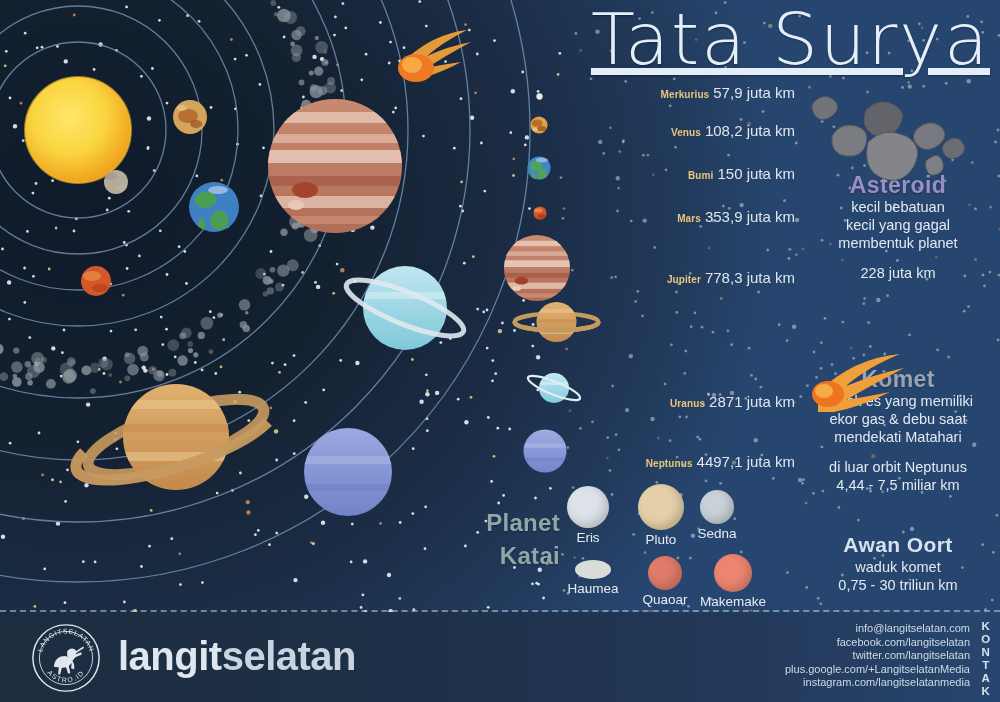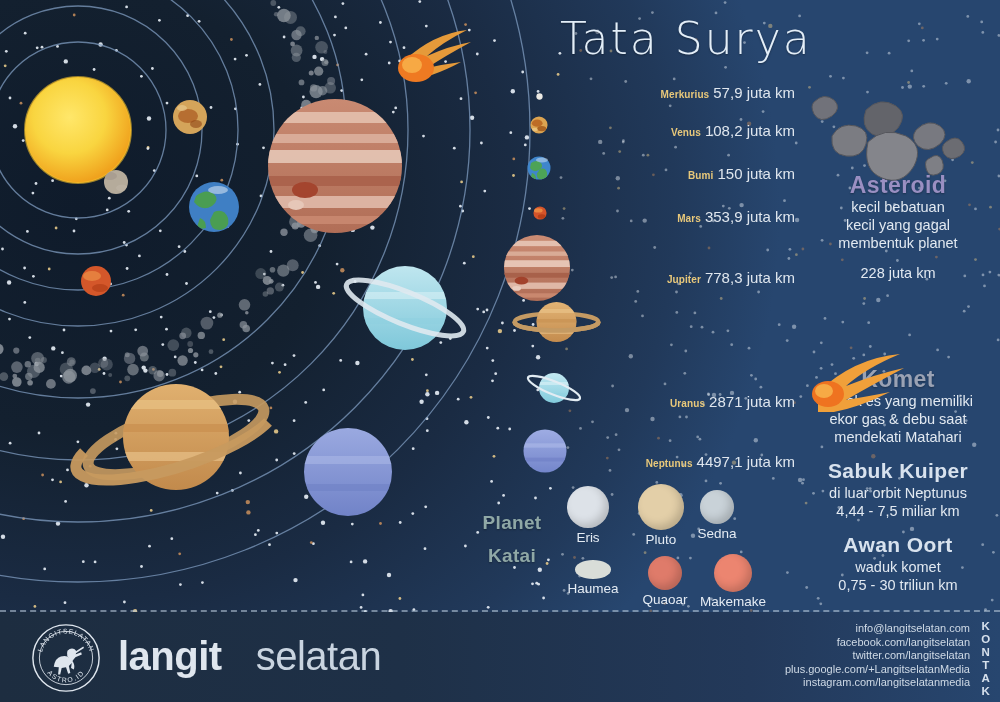--- a/index.html
+++ b/index.html
@@ -15,61 +15,62 @@
   #sky svg{position:absolute;inset:0;}
 
   
   #orbits{position:absolute;left:0;top:0;width:620px;height:612px;}
 
   
   #content{position:absolute;left:0;top:0;width:1000px;height:612px;}
 
   #title{
     position:absolute;left:560px;top:2px;width:430px;height:76px;
-    text-align:left;
+    text-align:right;
     font-family:"DejaVu Sans",sans-serif;
-    font-weight:300;font-size:44px;letter-spacing:2px;
+    font-weight:300;font-size:72px;letter-spacing:2px;
     color:#e3eef8;line-height:74px;
     text-shadow:0 1px 2px rgba(0,0,0,.35);
+    text-decoration:underline;
   }
 
   
   .plist{position:absolute;left:525px;top:84px;width:270px;height:400px;}
   .prow{position:absolute;right:0;white-space:nowrap;text-align:right;}
   .pname{font-weight:bold;font-size:10px;color:#e8c87a;letter-spacing:.1px;}
   .pdist{font-size:15px;color:#dfe6ee;margin-left:4px;}
   .picon{position:absolute;}
 
   
   .rcol{position:absolute;left:800px;width:196px;text-align:center;}
   .rhead{font-weight:bold;font-size:23px;letter-spacing:.4px;line-height:26px;}
   .rhead.pur{color:#9a8fc2;text-shadow:0 1px 2px rgba(0,0,0,.3);}
   .rhead.gry{color:#9aa2b4;text-shadow:0 1px 2px rgba(0,0,0,.3);}
   .rhead.lt{color:#d8e2ee;font-size:21px;}
   .rbody{font-size:14.5px;color:#e2e9f1;line-height:18px;}
 
   
   #dwarf-title{
     position:absolute;left:440px;top:506px;width:120px;
-    text-align:center;font-weight:bold;font-size:19px;line-height:33px;
-    color:#8fa8a6;letter-spacing:.3px;text-shadow:0 1px 2px rgba(0,0,0,.3);margin-left:12px;
+    text-align:right;font-weight:bold;font-size:24px;line-height:33px;
+    color:#8fa8a6;letter-spacing:.3px;text-shadow:0 1px 2px rgba(0,0,0,.3);
   }
   .dwarf{position:absolute;text-align:center;}
   .dwarf .dlabel{font-size:13.5px;color:#e4ebf3;margin-top:2px;white-space:nowrap;}
   .dbody{margin:0 auto;border-radius:50%;}
 
   
   #footer{position:absolute;left:0;top:612px;width:1000px;height:90px;
           background:linear-gradient(90deg,#1d2d40 0%,#1e3047 40%,#23395a 75%,#27466f 100%);}
   #divider{position:absolute;left:0;top:610px;width:1000px;height:0;
            border-top:2px dashed rgba(190,205,220,.55);}
   #brand{position:absolute;left:118px;top:634px;font-size:40px;line-height:44px;
          color:#dfe6ee;letter-spacing:-.5px;}
   #brand b{font-weight:bold;}
-  #brand span{font-weight:400;color:#c9d4e0;margin-left:34px;}
+  #brand span{font-weight:700;color:#c9d4e0;}
   #logo{position:absolute;left:30px;top:622px;width:72px;height:72px;}
   #contact{position:absolute;right:30px;top:622px;text-align:right;
            font-size:11px;line-height:13.5px;color:#cfdae6;}
   #kontak{position:absolute;right:6px;top:620px;width:16px;
           font-size:11.5px;font-weight:bold;color:#d6e0ec;letter-spacing:.5px;
           line-height:13px;text-align:center;}
 </style>
 </head>
 <body>
 
@@ -1105,21 +1106,20 @@
         </div>
         <div class="rcol" style="top: 366px;">
           <div class="rhead gry">Komet</div>
           <div class="rbody">
             <div>obyek es yang memiliki</div>
             <div>ekor gas &amp; debu saat</div>
             <div>mendekati Matahari</div>
           </div>
         </div>
         <div class="rcol" style="top: 458px;">
-          <div class="rhead lt">Sabuk Kuiper</div>
           <div class="rbody">
             <div>di luar orbit Neptunus</div>
             <div>4,44 - 7,5 miliar km</div>
           </div>
         </div>
         <div class="rcol" style="top: 532px;">
           <div class="rhead lt">Awan Oort</div>
           <div class="rbody">
             <div>waduk komet</div>
             <div>0,75 - 30 triliun km</div>

